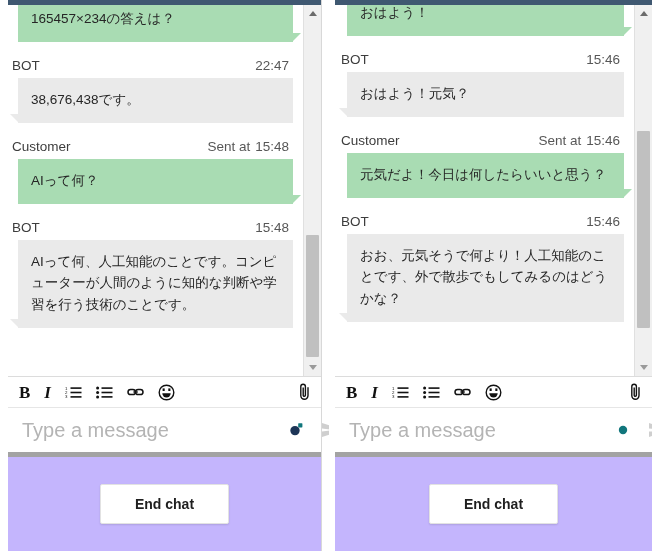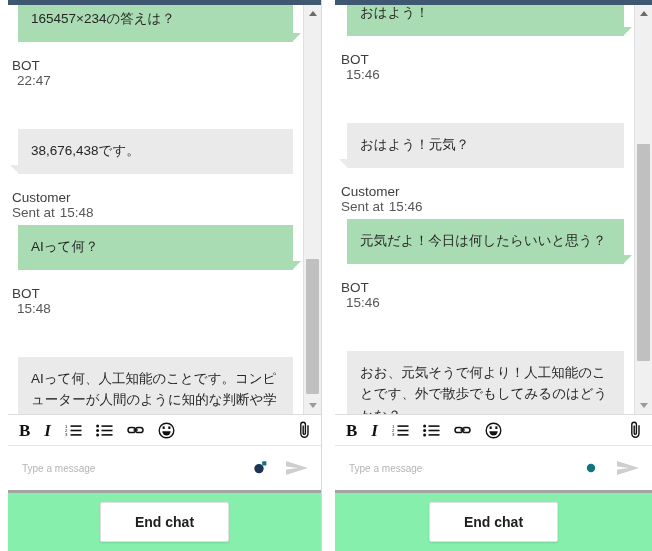--- a/index.html
+++ b/index.html
@@ -96,21 +96,20 @@
 
   
   .meta {
     display: flex;
     justify-content: space-between;
     align-items: baseline;
     font-size: 13.5px;
     color: #4a4a4a;
     padding: 0 4px 5px 4px;
     margin-top: 16px;
-    flex-direction: column;
   }
   .meta .who { color: #3d3d3d; }
   .meta .when { color: #575757; }
   .meta .when .sent { margin-right: 5px; }
 
   .bubble {
     position: relative;
     max-width: 278px;
     padding: 11px 13px 12px 13px;
     font-size: 13.5px;
@@ -129,21 +128,20 @@
     position: absolute;
     right: -8px;
     bottom: 0;
     width: 0; height: 0;
     border-left: 9px solid #a9dcb3;
     border-bottom: 9px solid transparent;
   }
   .bubble.bot {
     background: #eaeaea;
     margin-left: 10px;
-    margin-top: 36px;
   }
   .bubble.bot::after {
     content: "";
     position: absolute;
     left: -8px;
     bottom: 0;
     width: 0; height: 0;
     border-right: 9px solid #eaeaea;
     border-bottom: 9px solid transparent;
   }
@@ -182,36 +180,36 @@
     display: flex;
     align-items: center;
     height: 44px;
     padding: 0 12px 0 14px;
     box-sizing: border-box;
   }
   .msg-input {
     flex: 1 1 auto;
     border: none;
     outline: none;
-    font-size: 10px;
+    font-size: 20px;
     font-family: "Liberation Sans", sans-serif;
     color: #4d7c0f;
     background: transparent;
     padding: 0;
     caret-color: #777;
   }
   .msg-input::placeholder { color: #b4b4b4; }
   .badge-ico { margin-right: 16px; display: flex; align-items: center; }
   .send-ico  { display: flex; align-items: center; cursor: pointer; }
 
   .footer {
     flex: 0 0 auto;
-    background: #86efac;
-    border-top: 3px solid #a3a3a3;
-    height: 61px;
+    background: #c4b5fd;
+    border-top: 5px solid #a3a3a3;
+    height: 99px;
     display: flex;
     align-items: center;
     justify-content: center;
     margin-left: 8px;
     box-sizing: border-box;
   }
   .panel.right .footer { margin-left: 6px; }
   .endchat {
     background: #ffffff;
     border: 1px solid #e2e2e2;

